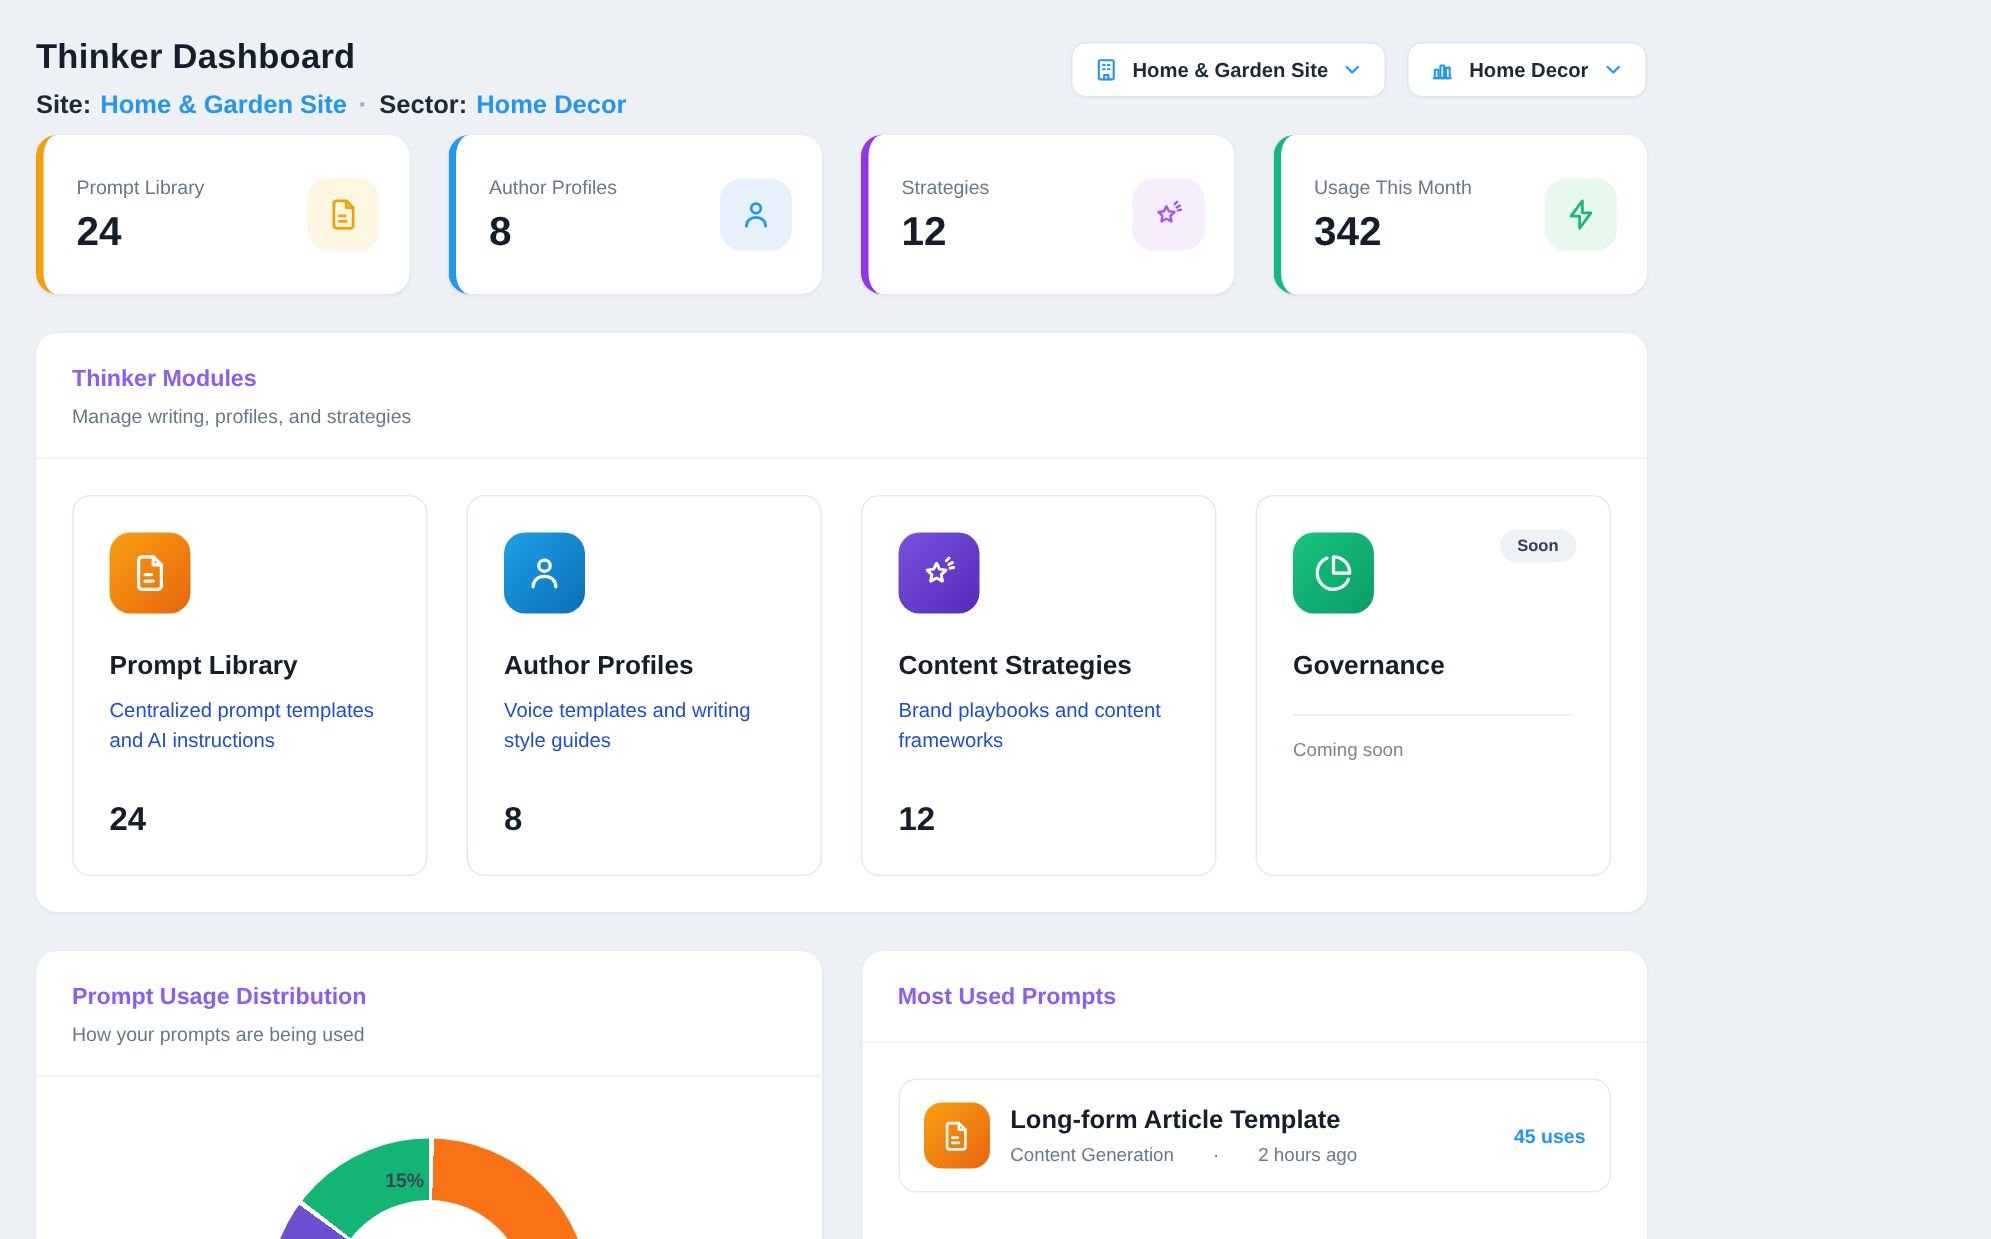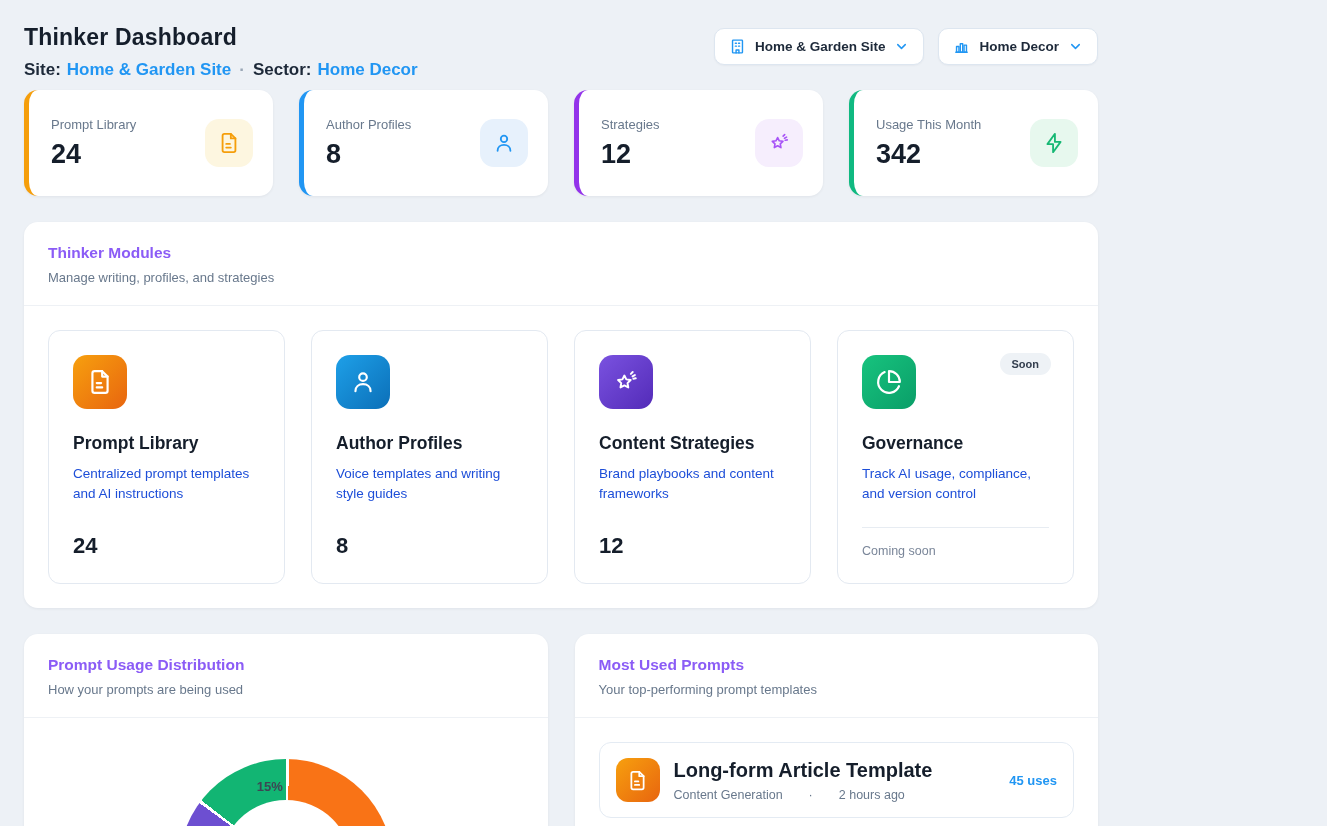--- a/index.html
+++ b/index.html
@@ -101,21 +101,21 @@
   .prompt-item {
     display: flex; align-items: center; gap: 14px;
     border: 1px solid #e4ebf3; border-radius: 12px; padding: 15px 16px;
     cursor: pointer; background: #fff;
   }
   .prompt-item-icon {
     width: 44px; height: 44px; border-radius: 12px; color: #fff;
     display: flex; align-items: center; justify-content: center; flex: 0 0 auto;
   }
   .prompt-item-body { flex: 1 1 auto; }
-  .prompt-item-title { font-size: 20px; font-weight: 800; color: #151e2b; }
+  .prompt-item-title { font-size: 17px; font-weight: 800; color: #151e2b; }
   .prompt-item-meta { font-size: 12.5px; color: #68788c; margin-top: 6px; display: flex; gap: 26px; align-items: center; }
   .prompt-item-uses { font-size: 13px; font-weight: 800; color: #2196f3; white-space: nowrap; }
 </style>
 </head>
 <body>
 
 <div class="page">
 
   <div class="header-row">
     <div>
@@ -273,21 +273,20 @@
 
       <div class="module-card">
         <span class="soon-badge">Soon</span>
         <div class="module-icon grad-green">
           <svg width="26" height="26" viewBox="0 0 24 24" fill="none" stroke="currentColor" stroke-width="2" stroke-linecap="round" stroke-linejoin="round">
             <path d="M21.21 15.89A10 10 0 1 1 8 2.83"></path>
             <path d="M22 12A10 10 0 0 0 12 2v10z"></path>
           </svg>
         </div>
         <div class="module-title">Governance</div>
-        <div class="module-desc">Track AI usage, compliance, and version control</div>
         <hr class="module-divider">
         <div class="coming-soon">Coming soon</div>
       </div>
     </div>
   </div>
 
   <div class="bottom-grid">
 
     <div class="panel">
       <div class="card-head">
@@ -296,21 +295,20 @@
       </div>
       <div class="donut-wrap">
         <span class="donut-label">15%</span>
         <div class="donut" id="donut" style="background: conic-gradient(rgb(255, 255, 255) 0%, rgb(255, 255, 255) 0.5%, rgb(249, 115, 22) 0.5%, rgb(249, 115, 22) 45%, rgb(255, 255, 255) 45%, rgb(255, 255, 255) 45.5%, rgb(33, 150, 243) 45.5%, rgb(33, 150, 243) 70%, rgb(255, 255, 255) 70%, rgb(255, 255, 255) 70.5%, rgb(109, 79, 209) 70.5%, rgb(109, 79, 209) 85%, rgb(255, 255, 255) 85%, rgb(255, 255, 255) 85.5%, rgb(18, 181, 115) 85.5%, rgb(18, 181, 115) 100%, rgb(255, 255, 255) 99.5%, rgb(255, 255, 255) 100%);"></div>
       </div>
     </div>
 
     <div class="panel">
       <div class="card-head">
         <div class="card-head-title">Most Used Prompts</div>
-        <div class="card-head-sub">Your top-performing prompt templates</div>
       </div>
       <div class="prompt-list">
         <div class="prompt-item">
           <div class="prompt-item-icon grad-orange">
             <svg width="21" height="21" viewBox="0 0 24 24" fill="none" stroke="currentColor" stroke-width="2" stroke-linecap="round" stroke-linejoin="round">
               <path d="M14 2H7a2 2 0 0 0-2 2v16a2 2 0 0 0 2 2h10a2 2 0 0 0 2-2V7z"></path>
               <path d="M14 2v5h5"></path>
               <line x1="9" y1="13" x2="13" y2="13"></line>
                 <line x1="9" y1="17" x2="14" y2="17"></line>
             </svg>

